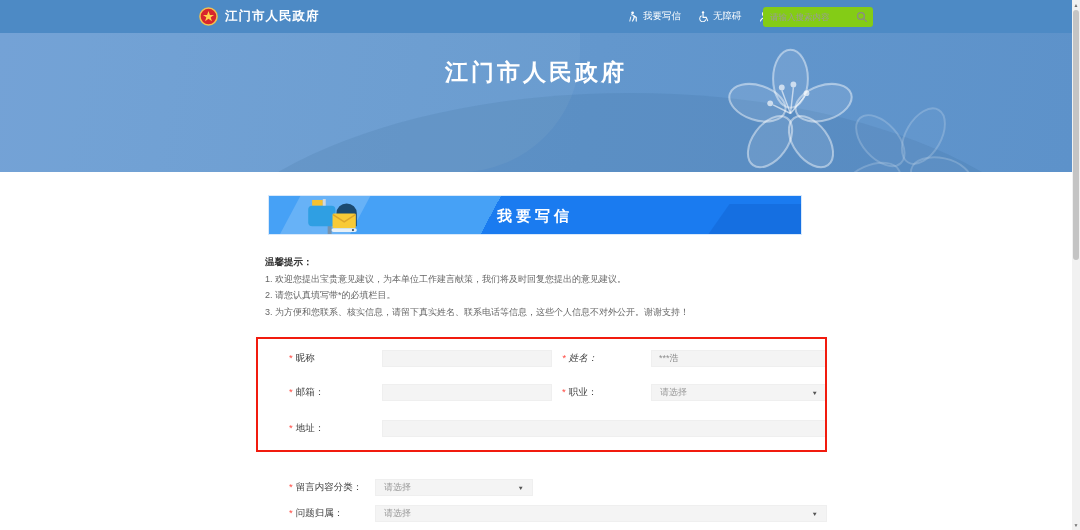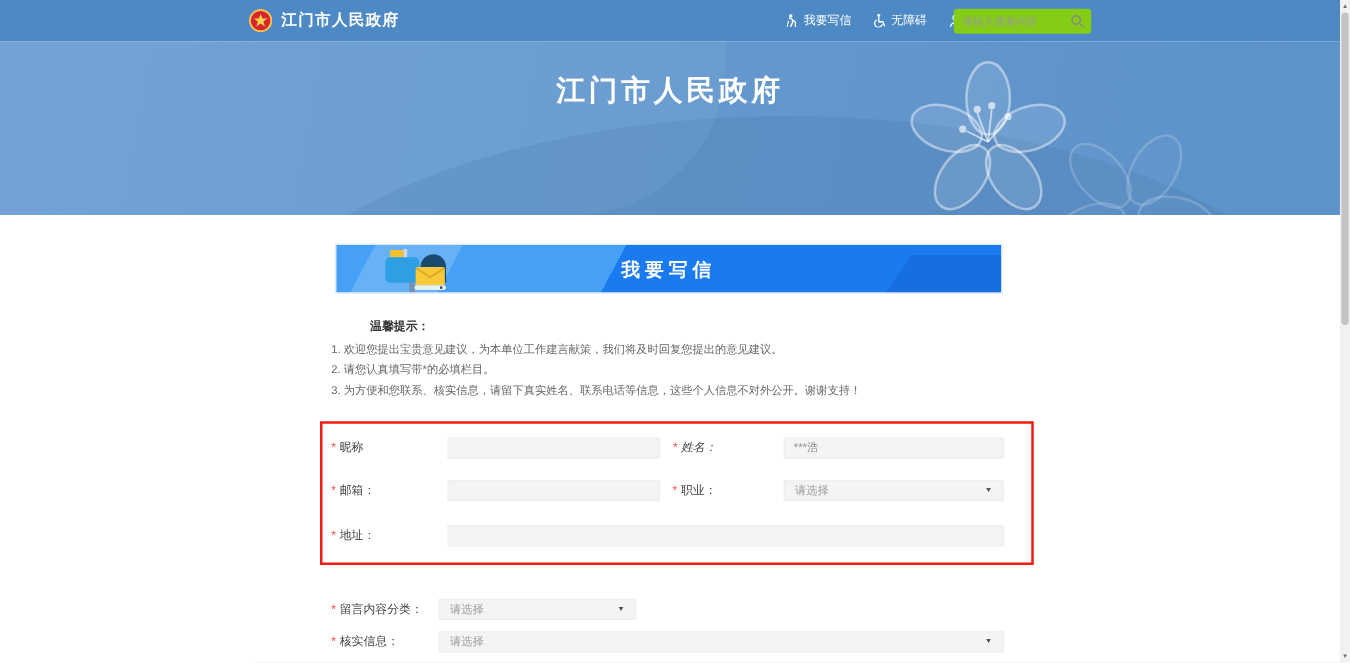--- a/index.html
+++ b/index.html
@@ -40,25 +40,25 @@
   .section-banner { position:absolute; left:268px; top:195px; width:534px; height:40px;
     background:linear-gradient(118deg,#46a1f6 0%,#46a1f6 42%,#1a7bf0 42%,#1a7bf0 100%);
     border:1px solid #d8e9fb; overflow:hidden; }
   .sb-stripe1 { position:absolute; left:18px; top:-10px; width:70px; height:70px; background:rgba(255,255,255,0.18); transform:skewX(-28deg); }
   .sb-stripe2 { position:absolute; right:-24px; top:8px; width:120px; height:70px; background:rgba(0,60,160,0.18); transform:skewX(-35deg); }
   .mailbox { position:absolute; left:36px; top:3px; width:57px; height:35px; z-index:2; }
   .section-title { position:absolute; left:0; top:0; width:100%; height:40px; display:flex; align-items:center; justify-content:center;
     color:#fff; font-size:15px; font-weight:bold; letter-spacing:4px; z-index:3; }
 
   .notice { position:absolute; left:265px; top:254px; width:548px; font-size:9px; color:#666; line-height:16.5px; }
-  .notice-title { font-weight:bold; color:#333; font-size:9.5px;margin-left:31px; }
+  .notice-title { font-weight:bold; color:#333; font-size:9.5px; }
 
   .highlight-box { position:absolute; left:256px; top:337px; width:571px; height:115px; border:2px solid #f11b0e; z-index:5; pointer-events:none; }
 
-  .frow { position:absolute; display:flex; align-items:center; }
+  .frow { position:absolute; display:flex; align-items:center;margin-left:24px; }
   .flabel { font-size:9.5px; color:#404040; white-space:nowrap; }
   .req { color:#ff4a42; margin-right:3px; font-size:9.5px; }
   .finput { background:#f4f4f4; border:1px solid #efefef; height:17px; font-size:9px; color:#8d8d8d; padding:0 7px; outline:none; font-family:inherit; }
   .fselect { background:#f4f4f4; border:1px solid #efefef; height:17px; display:flex; align-items:center; justify-content:space-between; padding:0 8px; cursor:pointer; }
   .fselect .sel-text { font-size:9px; color:#9a9a9a; }
   .fselect .arrow { font-size:6.5px; color:#555; transform:scaleY(0.85); }
 
   
   .scrollbar { position:absolute; right:0; top:0; width:8px; height:530px; background:#f1f1f1; z-index:10; }
   .sb-btn { position:absolute; left:0; width:8px; height:10px; background:#f1f1f1; color:#707070; font-size:5px; line-height:10px; text-align:center; cursor:pointer; }
@@ -206,21 +206,21 @@
 
   <div class="frow" style="left:265px; top:478px; height:18px;">
     <span class="flabel"><span class="req">*</span><span>留言内容分类：</span></span>
     <div class="fselect" style="position:absolute; left:86px; width:158px;">
       <span class="sel-text">请选择</span>
       <span class="arrow">▼</span>
     </div>
   </div>
 
   <div class="frow" style="left:265px; top:504px; height:18px;">
-    <span class="flabel"><span class="req">*</span><span>核实信息：</span></span>
+    <span class="flabel"><span class="req">*</span><span>问题归属：</span></span>
     <div class="fselect" style="position:absolute; left:86px; width:452px;">
       <span class="sel-text">请选择</span>
       <span class="arrow">▼</span>
     </div>
   </div>
 
 </div>
 
 <div class="scrollbar">
   <div class="sb-btn up">▲</div>

